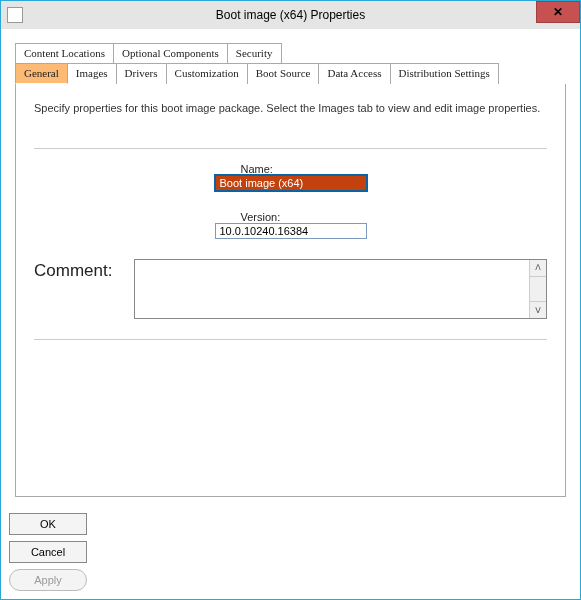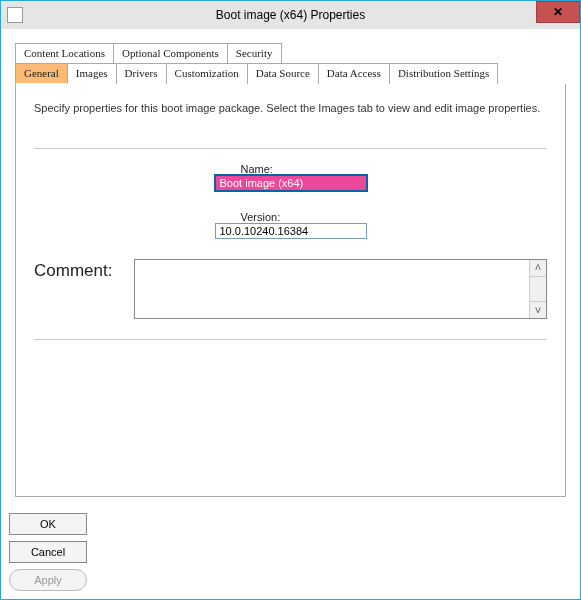--- a/index.html
+++ b/index.html
@@ -131,21 +131,21 @@
     }
     .form-row input[type="text"] {
       flex: 1;
       height: 20px;
       border: 1px solid #7a9ac0;
       padding: 1px 4px;
       font-family: inherit;
       font-size: 11px;
     }
     .form-row input.selected {
-      background: #ec4899;
+      background: #c2410c;
       color: #fff;
       border: 1px solid #0a64a4;
       outline: 1px solid #0a64a4;
     }
     .form-row-top {
       display: flex;
       align-items: flex-start;
       margin-bottom: 8px;
     }
     .form-row-top label {
@@ -247,21 +247,21 @@
       <div class="tabs-row row1">
         <div class="tab">Content Locations</div>
         <div class="tab">Optional Components</div>
         <div class="tab">Security</div>
       </div>
       <div class="tabs-row row2">
         <div class="tab active">General</div>
         <div class="tab">Images</div>
         <div class="tab">Drivers</div>
         <div class="tab">Customization</div>
-        <div class="tab">Data Source</div>
+        <div class="tab">Boot Source</div>
         <div class="tab">Data Access</div>
         <div class="tab">Distribution Settings</div>
       </div>
     </div>
 
     <div class="tab-panel">
       <div class="panel-body">
 
         <div class="desc">Specify properties for this boot image package. Select the Images tab to view and edit image properties.</div>
 

